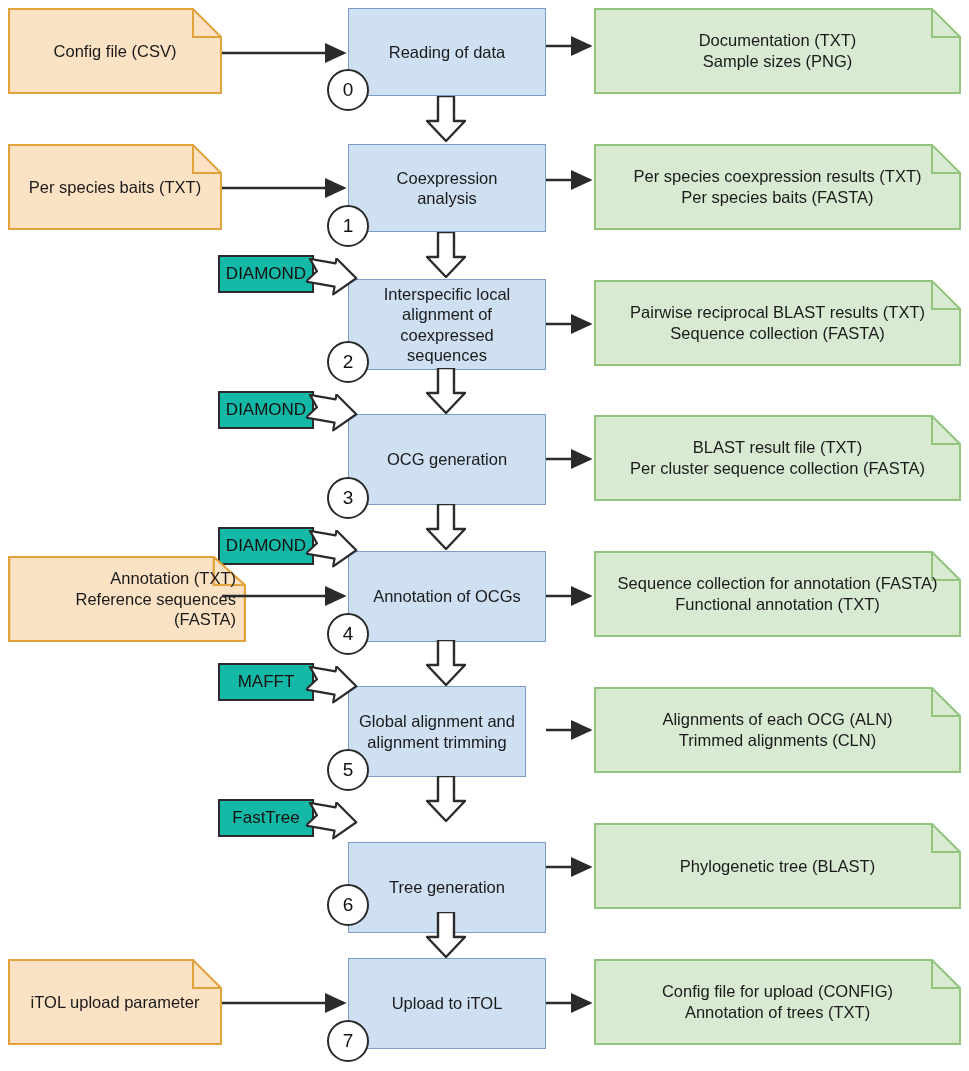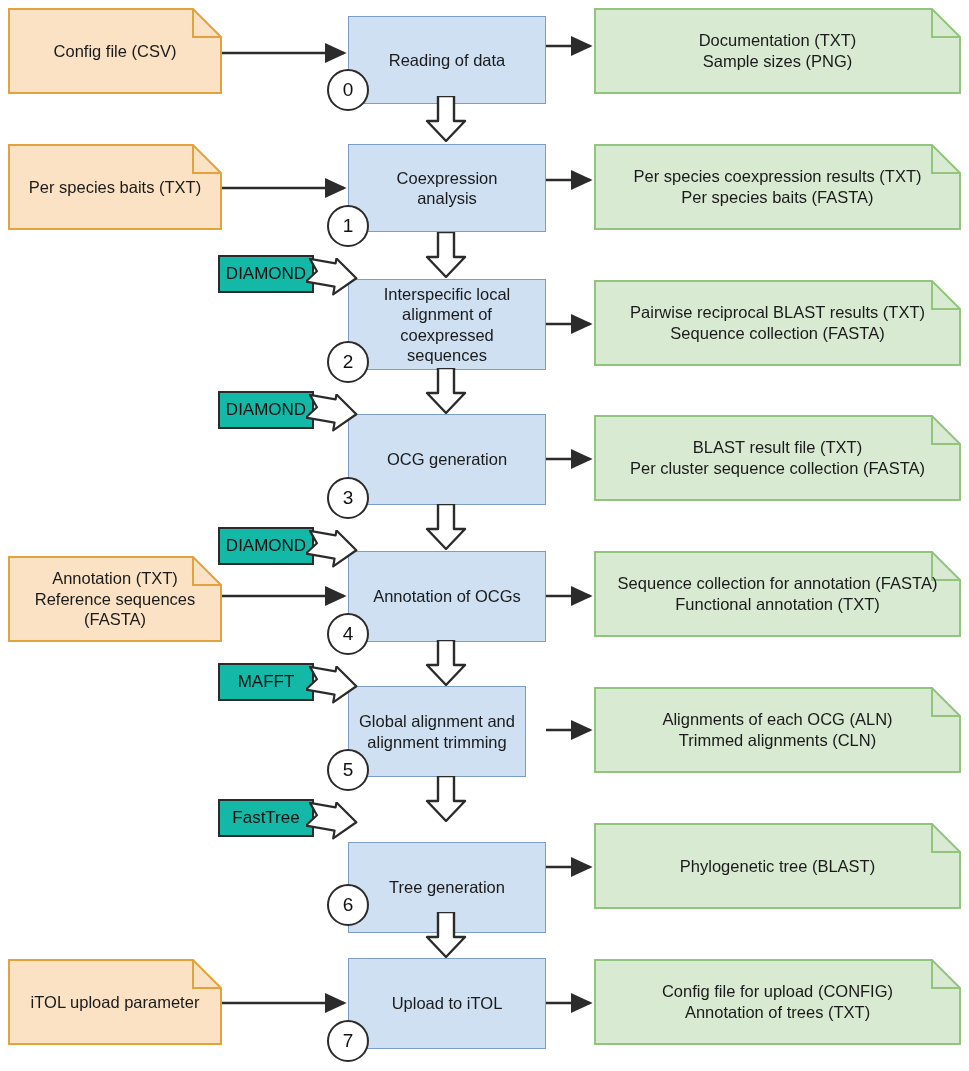--- a/index.html
+++ b/index.html
@@ -194,21 +194,21 @@
   </svg>
 
   <div class="doc" style="left:8px; top:8px; width:214px; height:86px;">
     <svg viewBox="0 0 214 86" preserveAspectRatio="none" xmlns="http://www.w3.org/2000/svg">
       <path d="M1,1 L185,1 L213,29 L213,85 L1,85 z" fill="#fbe2c4" stroke="#e3a33c" stroke-width="2"></path>
       <path d="M185,1 L185,29 L213,29" fill="none" stroke="#e3a33c" stroke-width="2"></path>
     </svg>
     <span class="txt">Config file (CSV)</span>
   </div>
 
-  <div class="node proc" style="left:348px; top:8px; width:198px; height:88px;margin-top:8px;">
+  <div class="node proc" style="left:348px; top:8px; width:198px; height:88px;">
     <span class="txt">Reading of data</span>
   </div>
 
   <div class="step-circle" style="left:327px; top:69px;">
     <span>0</span>
   </div>
 
   <div class="doc" style="left:594px; top:8px; width:367px; height:86px;">
     <svg viewBox="0 0 367 86" preserveAspectRatio="none" xmlns="http://www.w3.org/2000/svg">
       <path d="M1,1 L338,1 L366,29 L366,85 L1,85 z" fill="#d9ead3" stroke="#93c47d" stroke-width="2"></path>
@@ -286,21 +286,21 @@
       <path d="M338,1 L338,29 L366,29" fill="none" stroke="#93c47d" stroke-width="2"></path>
     </svg>
     <span class="txt">BLAST result file (TXT)
 Per cluster sequence collection (FASTA)</span>
   </div>
 
   <div class="tool" style="left:218px; top:527px; width:96px; height:38px;">
     <span>DIAMOND</span>
   </div>
 
-  <div class="doc" style="left:8px; top:556px; width:214px; height:86px;">
+  <div class="doc" style="left:8px; top:556px; width:238px; height:86px;text-align:right;">
     <svg viewBox="0 0 214 86" preserveAspectRatio="none" xmlns="http://www.w3.org/2000/svg">
       <path d="M1,1 L185,1 L213,29 L213,85 L1,85 z" fill="#fbe2c4" stroke="#e3a33c" stroke-width="2"></path>
       <path d="M185,1 L185,29 L213,29" fill="none" stroke="#e3a33c" stroke-width="2"></path>
     </svg>
     <span class="txt">Annotation (TXT)
 Reference sequences
 (FASTA)</span>
   </div>
 
   <div class="node proc" style="left:348px; top:551px; width:198px; height:91px;">

